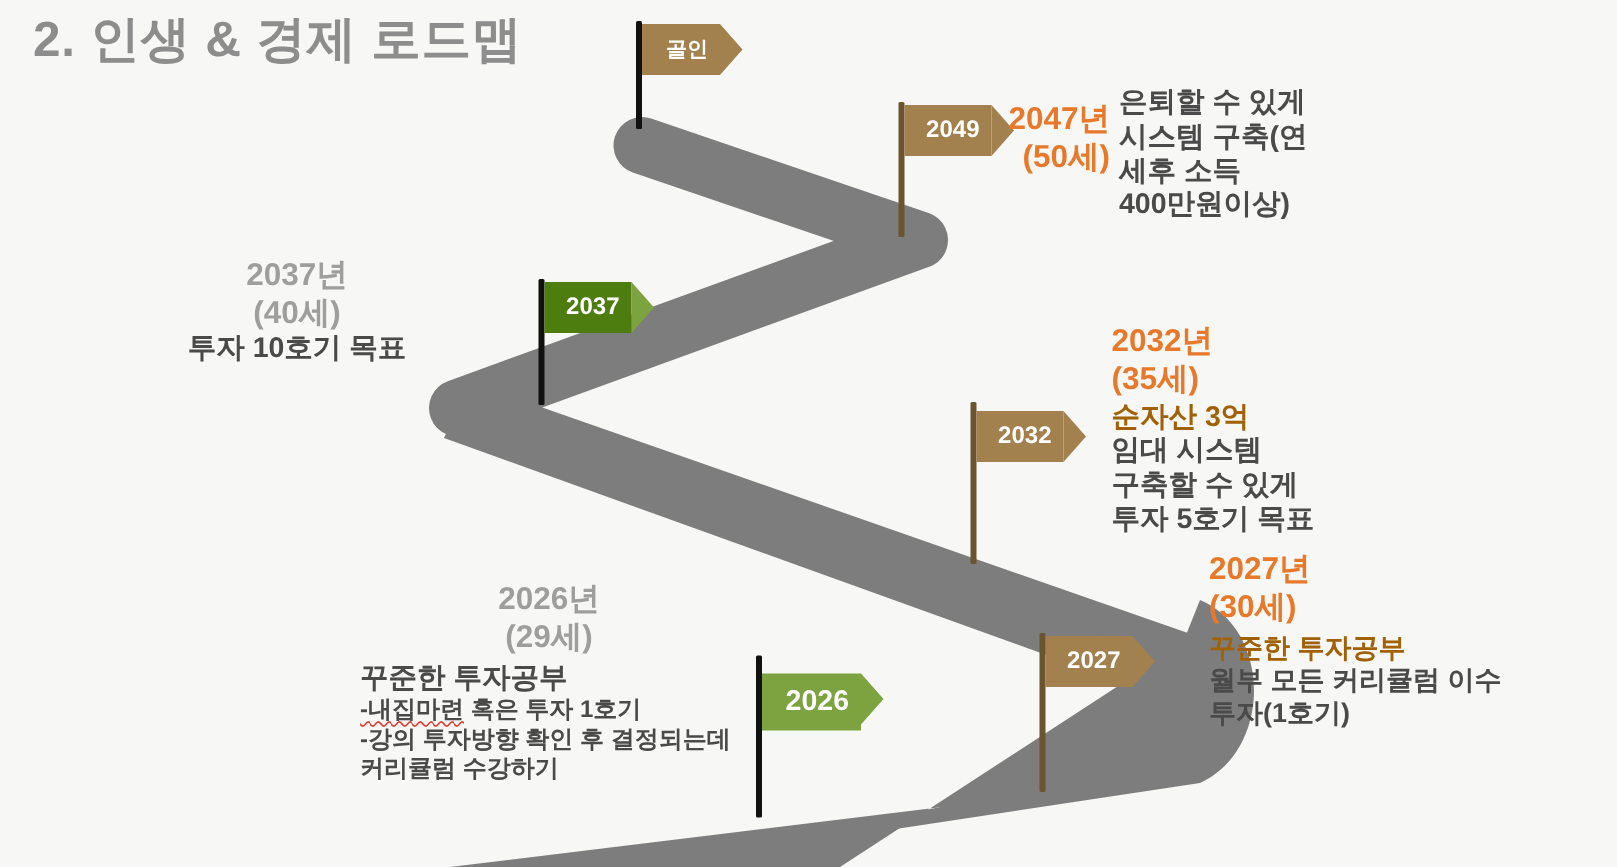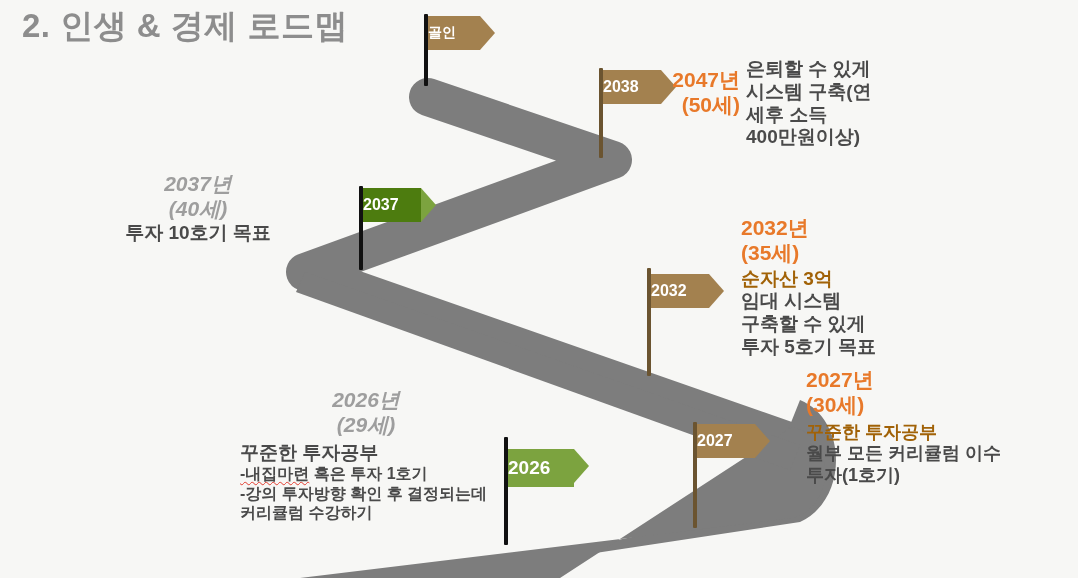--- a/index.html
+++ b/index.html
@@ -51,21 +51,21 @@
   }
   .flag-pole {
     position: absolute;
     width: 4px;
     border-radius: 1px;
   }
   .flag-banner {
     position: absolute;
     display: flex;
     align-items: center;
-    justify-content: flex-start;
+    justify-content: flex-end;
     color: #ffffff;
     font-weight: bold;
     box-sizing: border-box;
   }
   .flag-banner .flag-label {
     position: relative;
     z-index: 2;
     padding-right: 8px;
     white-space: nowrap;
   }
@@ -84,21 +84,21 @@
   
   .callout {
     position: absolute;
   }
   .yr {
     font-weight: bold;
     line-height: 1.18;
     white-space: pre;
   }
   .yr.orange { color: #e8792a; }
-  .yr.gray   { color: #9e9e9e; font-style: italic; }
+  .yr.gray   { color: #9e9e9e; }
   .desc {
     line-height: 1.2;
     white-space: pre;
     font-weight: bold;
   }
   .desc.dark  { color: #4a4a4a; }
   .desc.light { color: #a16207; font-weight: bold; }
   .t-center { text-align: center; }
   .t-left   { text-align: left; }
   .t-right  { text-align: right; margin-top: 10px; }
@@ -143,21 +143,21 @@
   <div class="flag" style="left:424px; top:14px;">
     <div class="flag-pole" style="left:0px; top:0px; height:72px; background:#111111;"></div>
     <div class="flag-banner" style="left:4px; top:2px; width:52px; height:34px; background:#a3814f; color:#a3814f; font-size:14px;">
       <span class="flag-label" style="color:#ffffff;">골인</span>
     </div>
   </div>
 
   <div class="flag" style="left:599px; top:68px;">
     <div class="flag-pole" style="left:0px; top:0px; height:90px; background:#6b5430;"></div>
     <div class="flag-banner" style="left:4px; top:2px; width:58px; height:34px; background:#a3814f; color:#a3814f; font-size:16px;">
-      <span class="flag-label" style="color:#ffffff;">2038</span>
+      <span class="flag-label" style="color:#ffffff;">2049</span>
     </div>
   </div>
   <div class="callout" style="left:660px; top:58px; width:80px;">
     <div class="yr orange t-right" style="font-size:21px;"><span>2047년</span><br><span>(50세)</span></div>
   </div>
   <div class="callout" style="left:746px; top:58px; width:150px;">
     <div class="desc dark t-left" style="font-size:19px;">은퇴할 수 있게</div>
     <div class="desc dark t-left" style="font-size:19px;">시스템 구축(연</div>
     <div class="desc dark t-left" style="font-size:19px;">세후 소득</div>
     <div class="desc dark t-left" style="font-size:19px;">400만원이상)</div>

